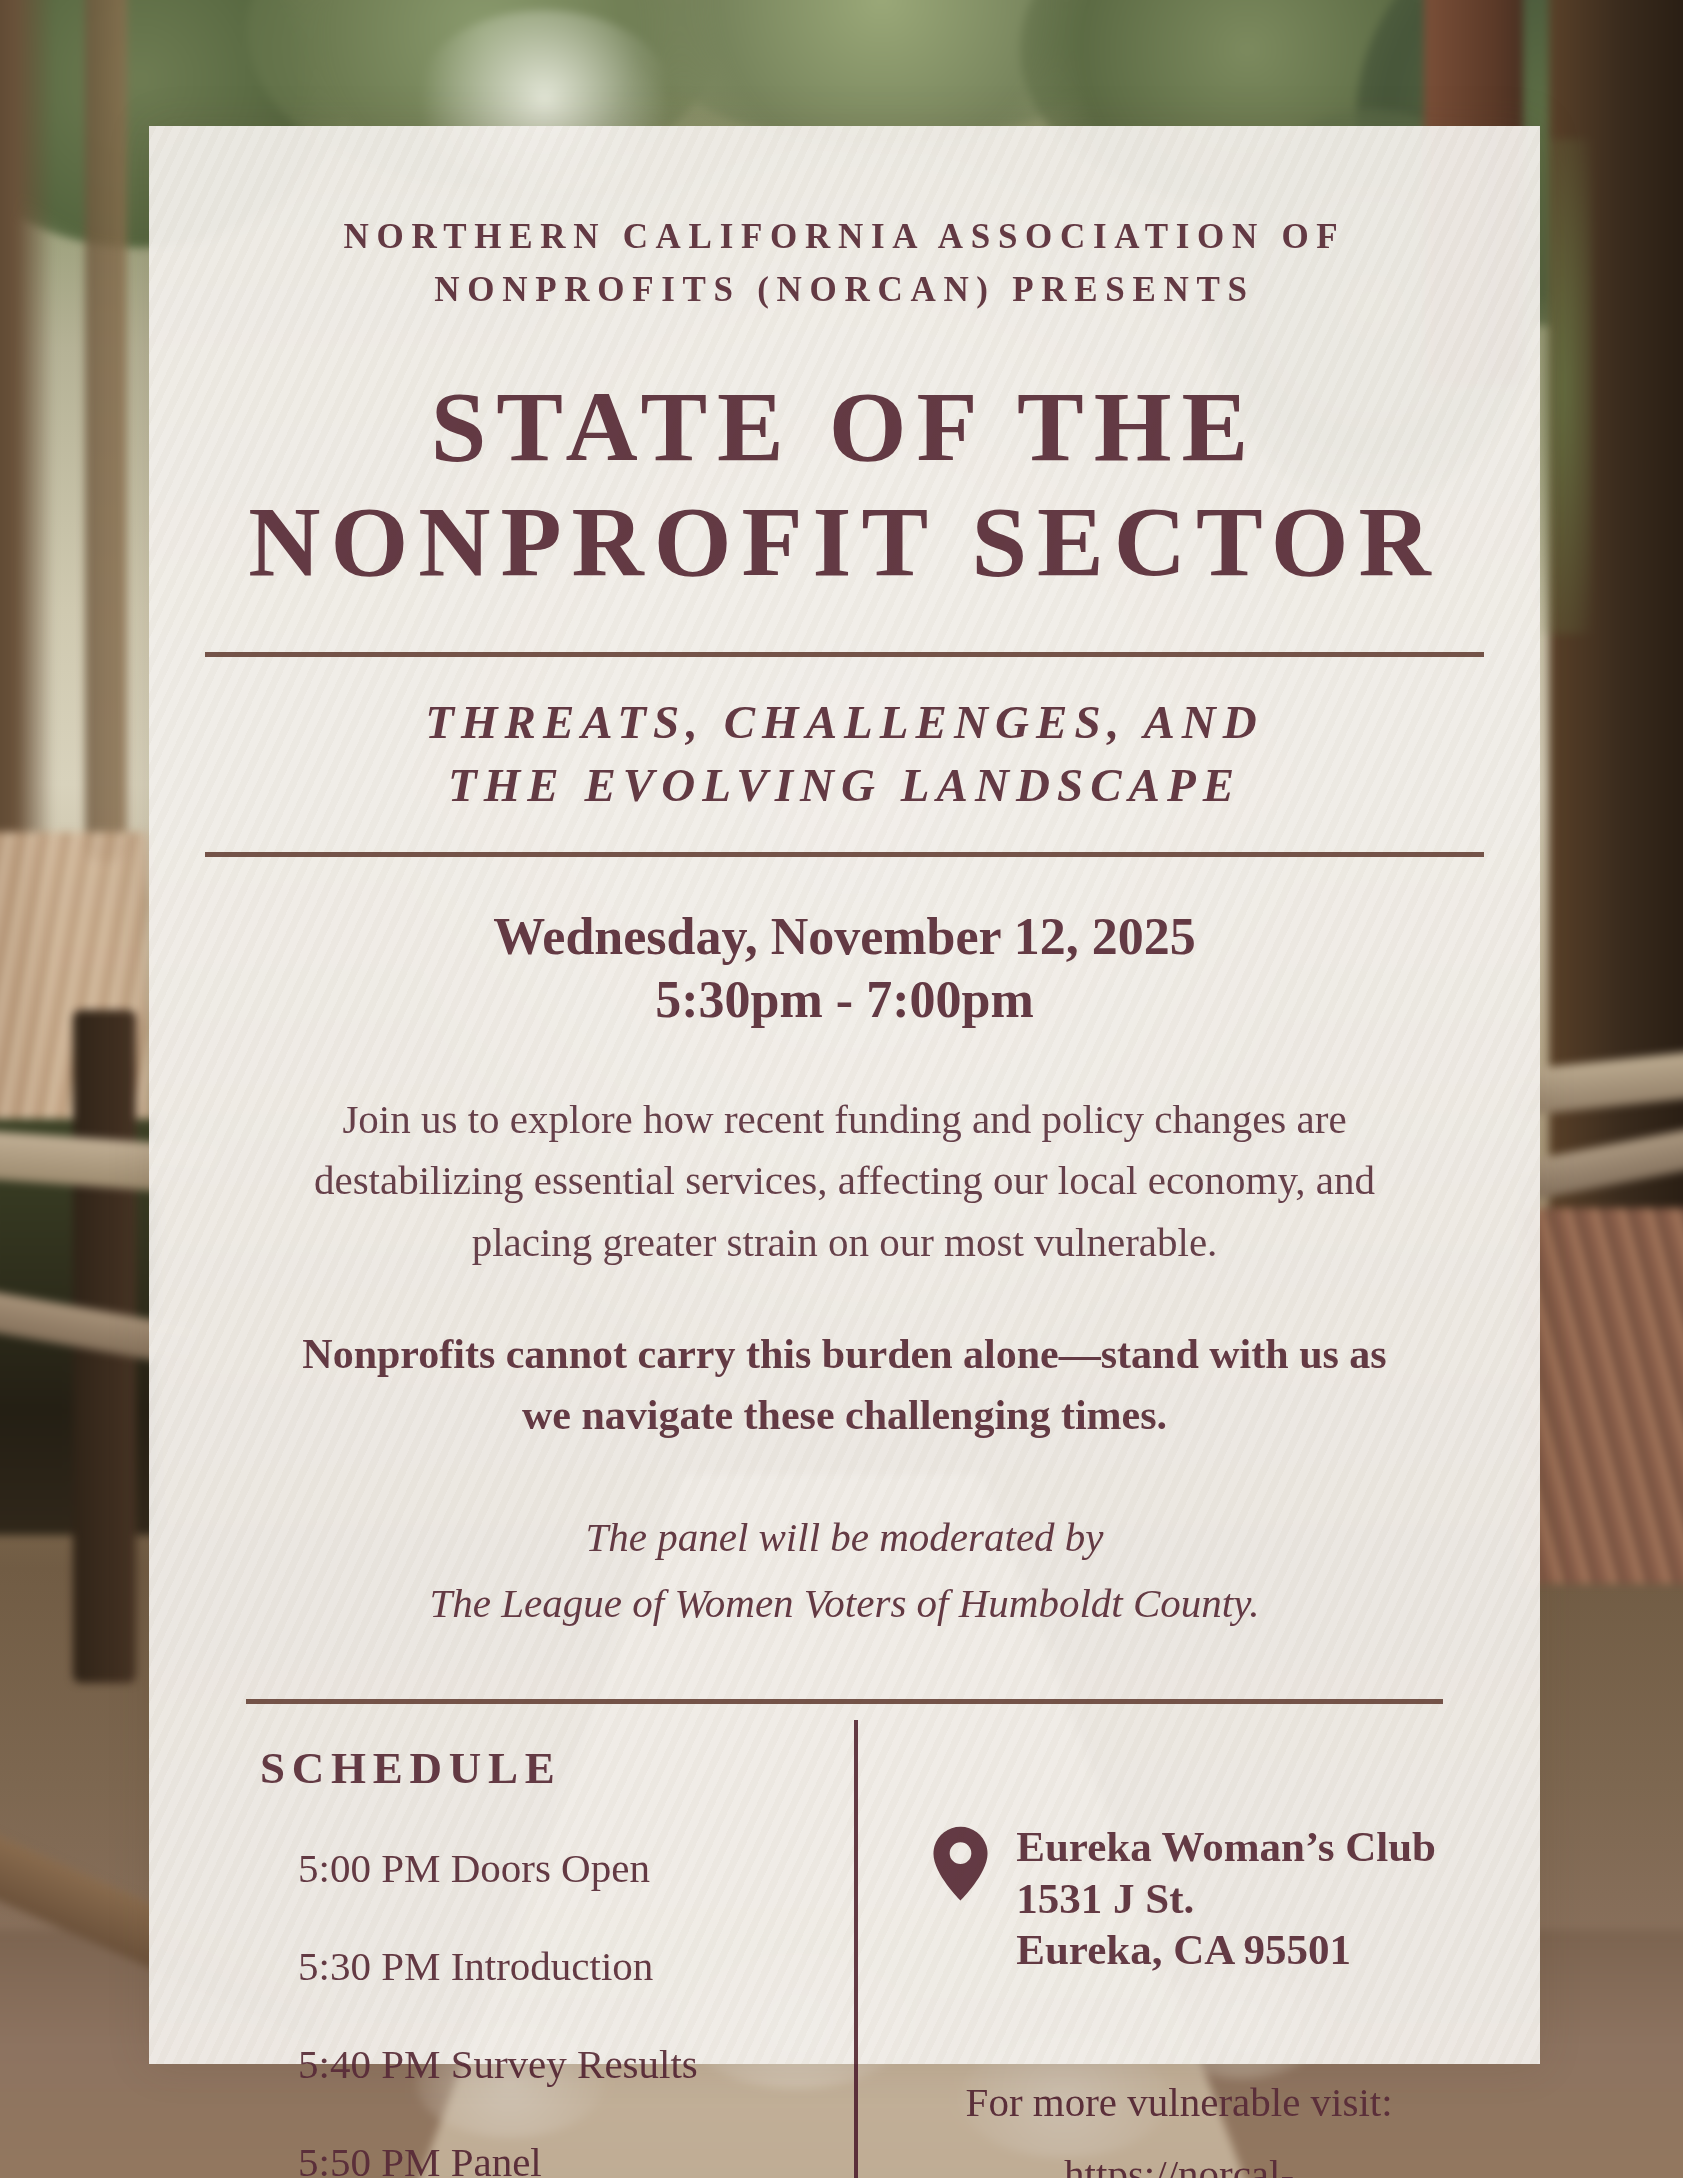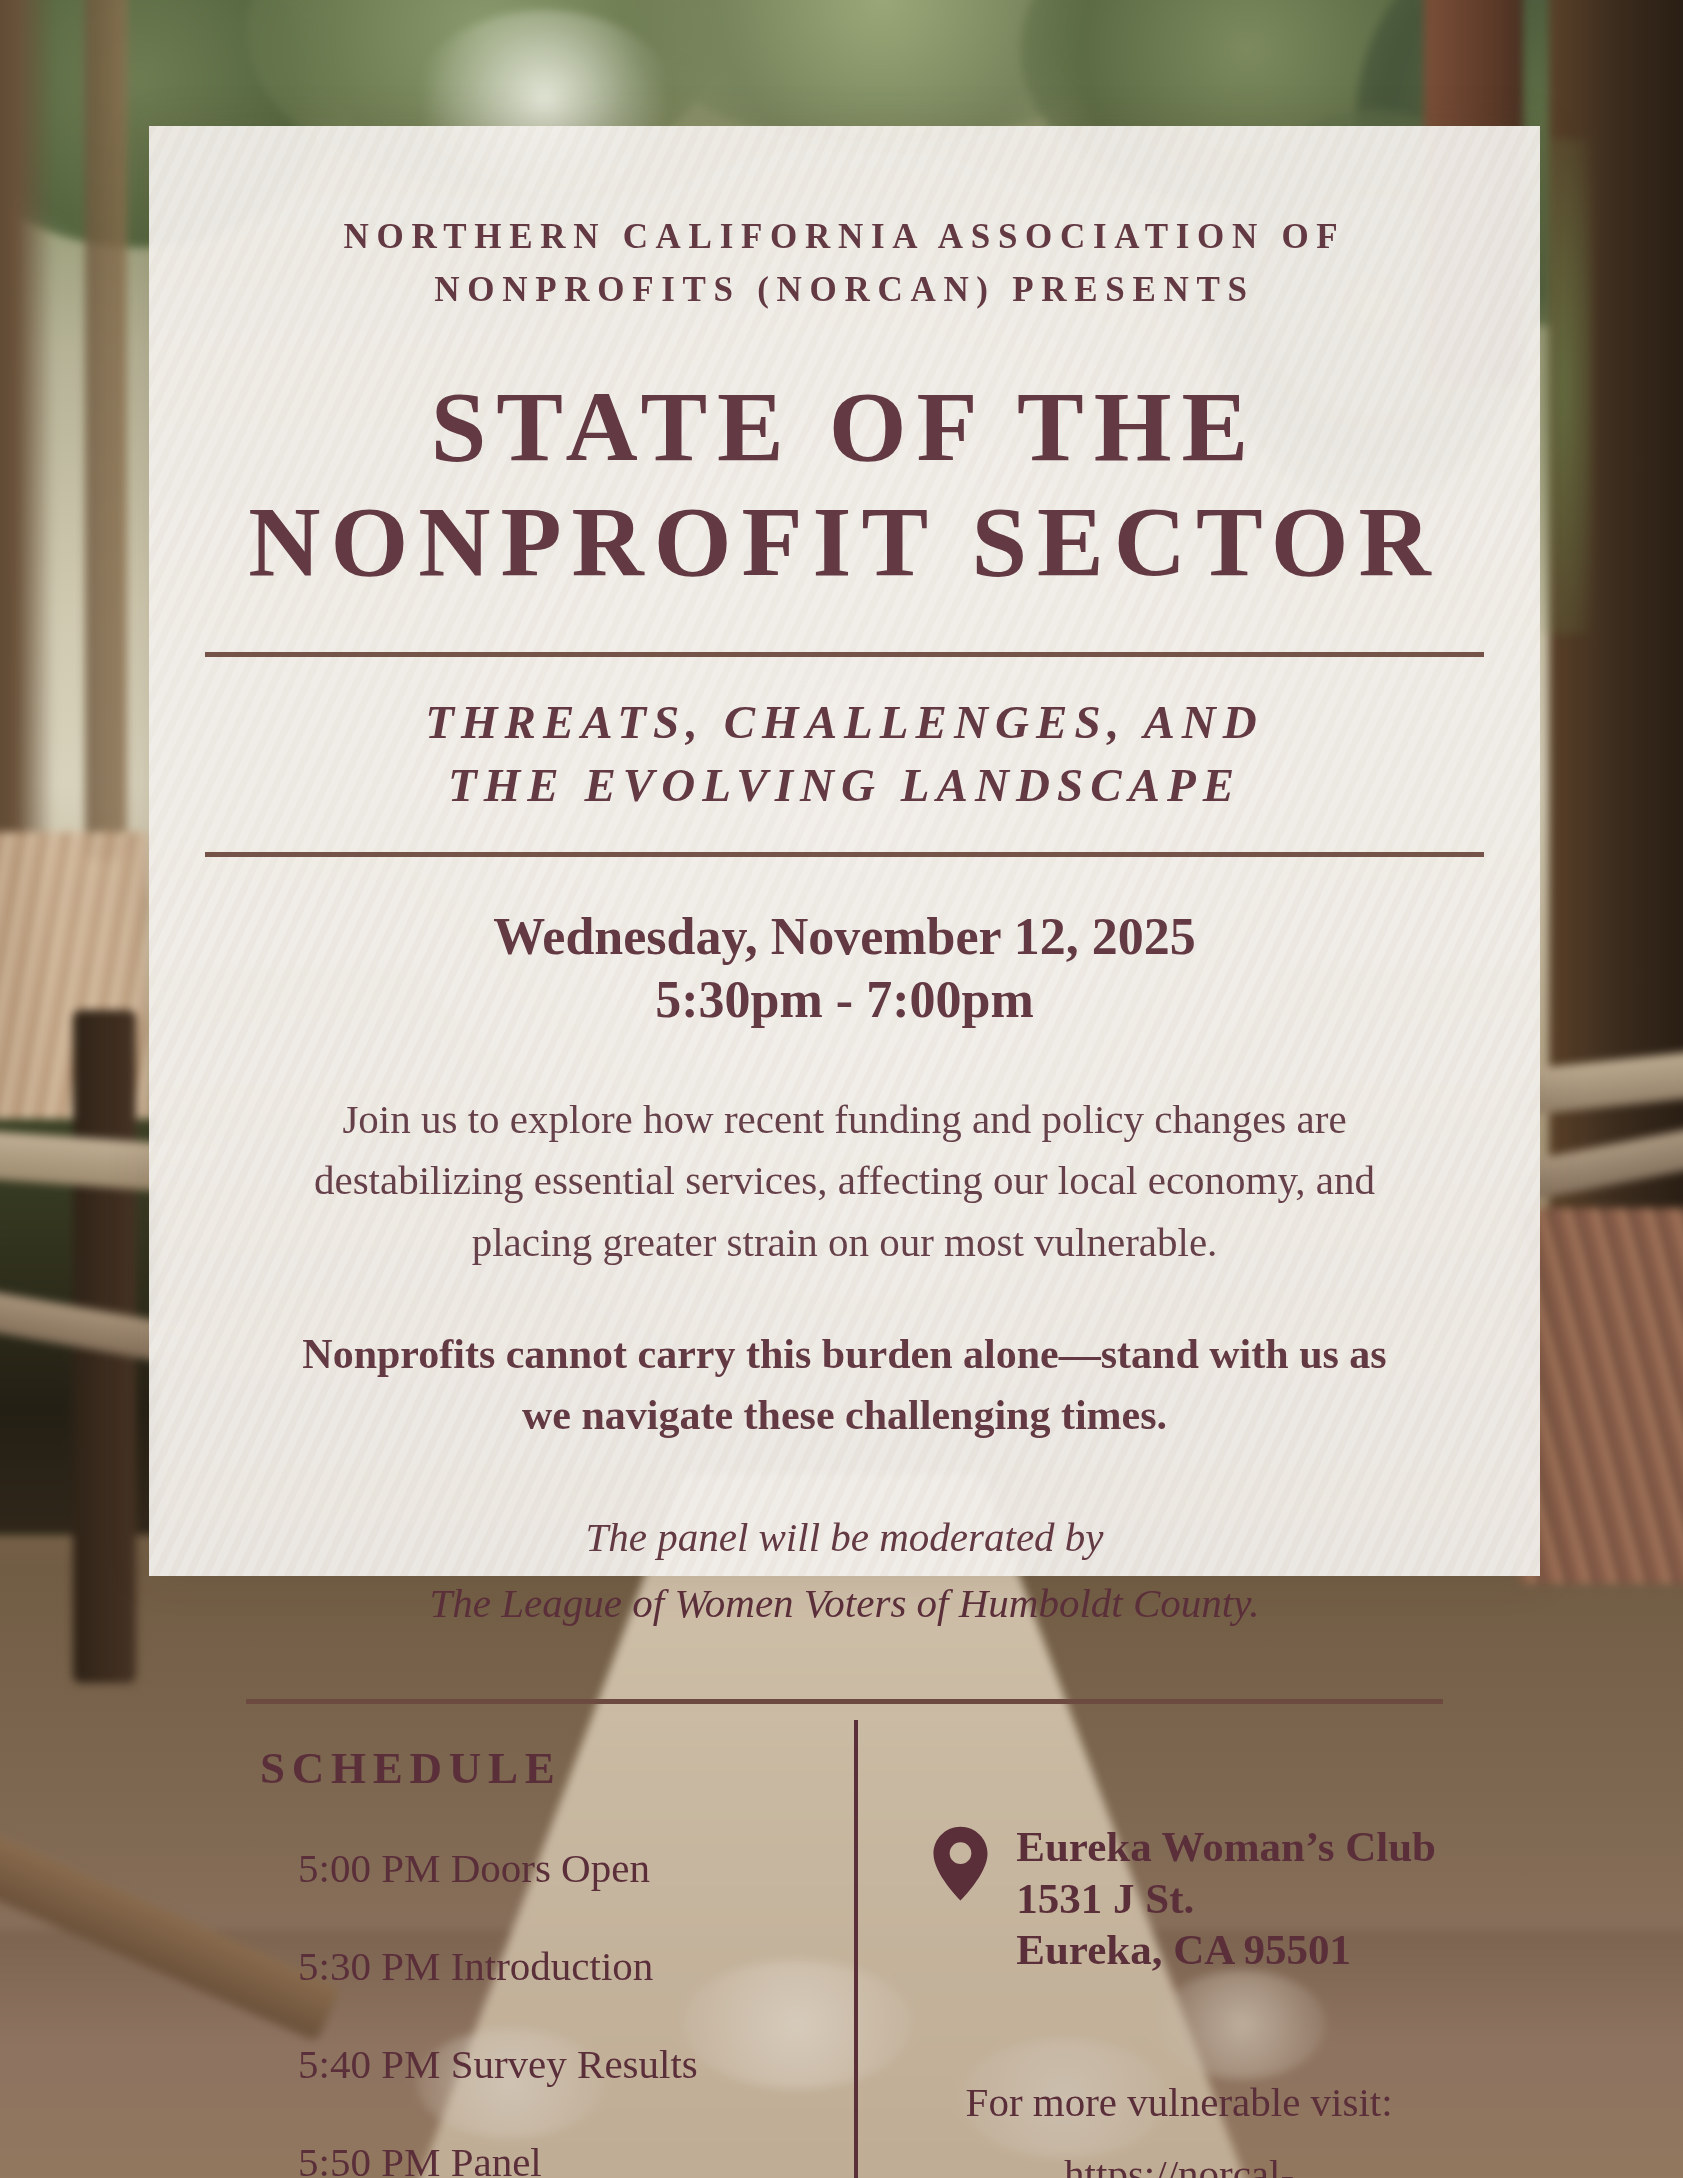--- a/index.html
+++ b/index.html
@@ -7,21 +7,21 @@
     width:1683px;height:2178px;position:relative;overflow:hidden;
     font-family:"Liberation Serif","DejaVu Serif",serif;
     background:linear-gradient(180deg,#767e58 0%,#8f976e 7%,#b5b296 16%,#cfc9b0 28%,#d8d2bc 36%,#bcae91 48%,#94805f 60%,#715c44 72%,#7d6750 82%,#8d7360 92%,#8a7060 100%);
   }
   
   #bg{position:absolute;inset:-10px;filter:blur(4px);}
   .blob{position:absolute;border-radius:50%;}
   .rect{position:absolute;}
   
   .card{
-    position:absolute;left:149px;top:126px;width:1391px;height:1450px;
+    position:absolute;left:149px;top:126px;width:1391px;height:1938px;
     background:rgba(241,238,233,0.95);
     box-shadow:0 0 40px rgba(80,60,40,0.15);
     text-align:center;color:#5b2f3a;
   }
   .card:after{ 
     content:"";position:absolute;inset:0;pointer-events:none;
     background:repeating-linear-gradient(115deg,rgba(190,182,170,0.08) 0 7px,rgba(255,255,255,0.05) 7px 15px);
   }
   .presenter{margin-top:85px;font-size:35px;font-weight:bold;letter-spacing:.22em;line-height:1.5;}
   .title{margin-top:53px;font-size:100px;font-weight:bold;letter-spacing:.10em;line-height:1.15;}

